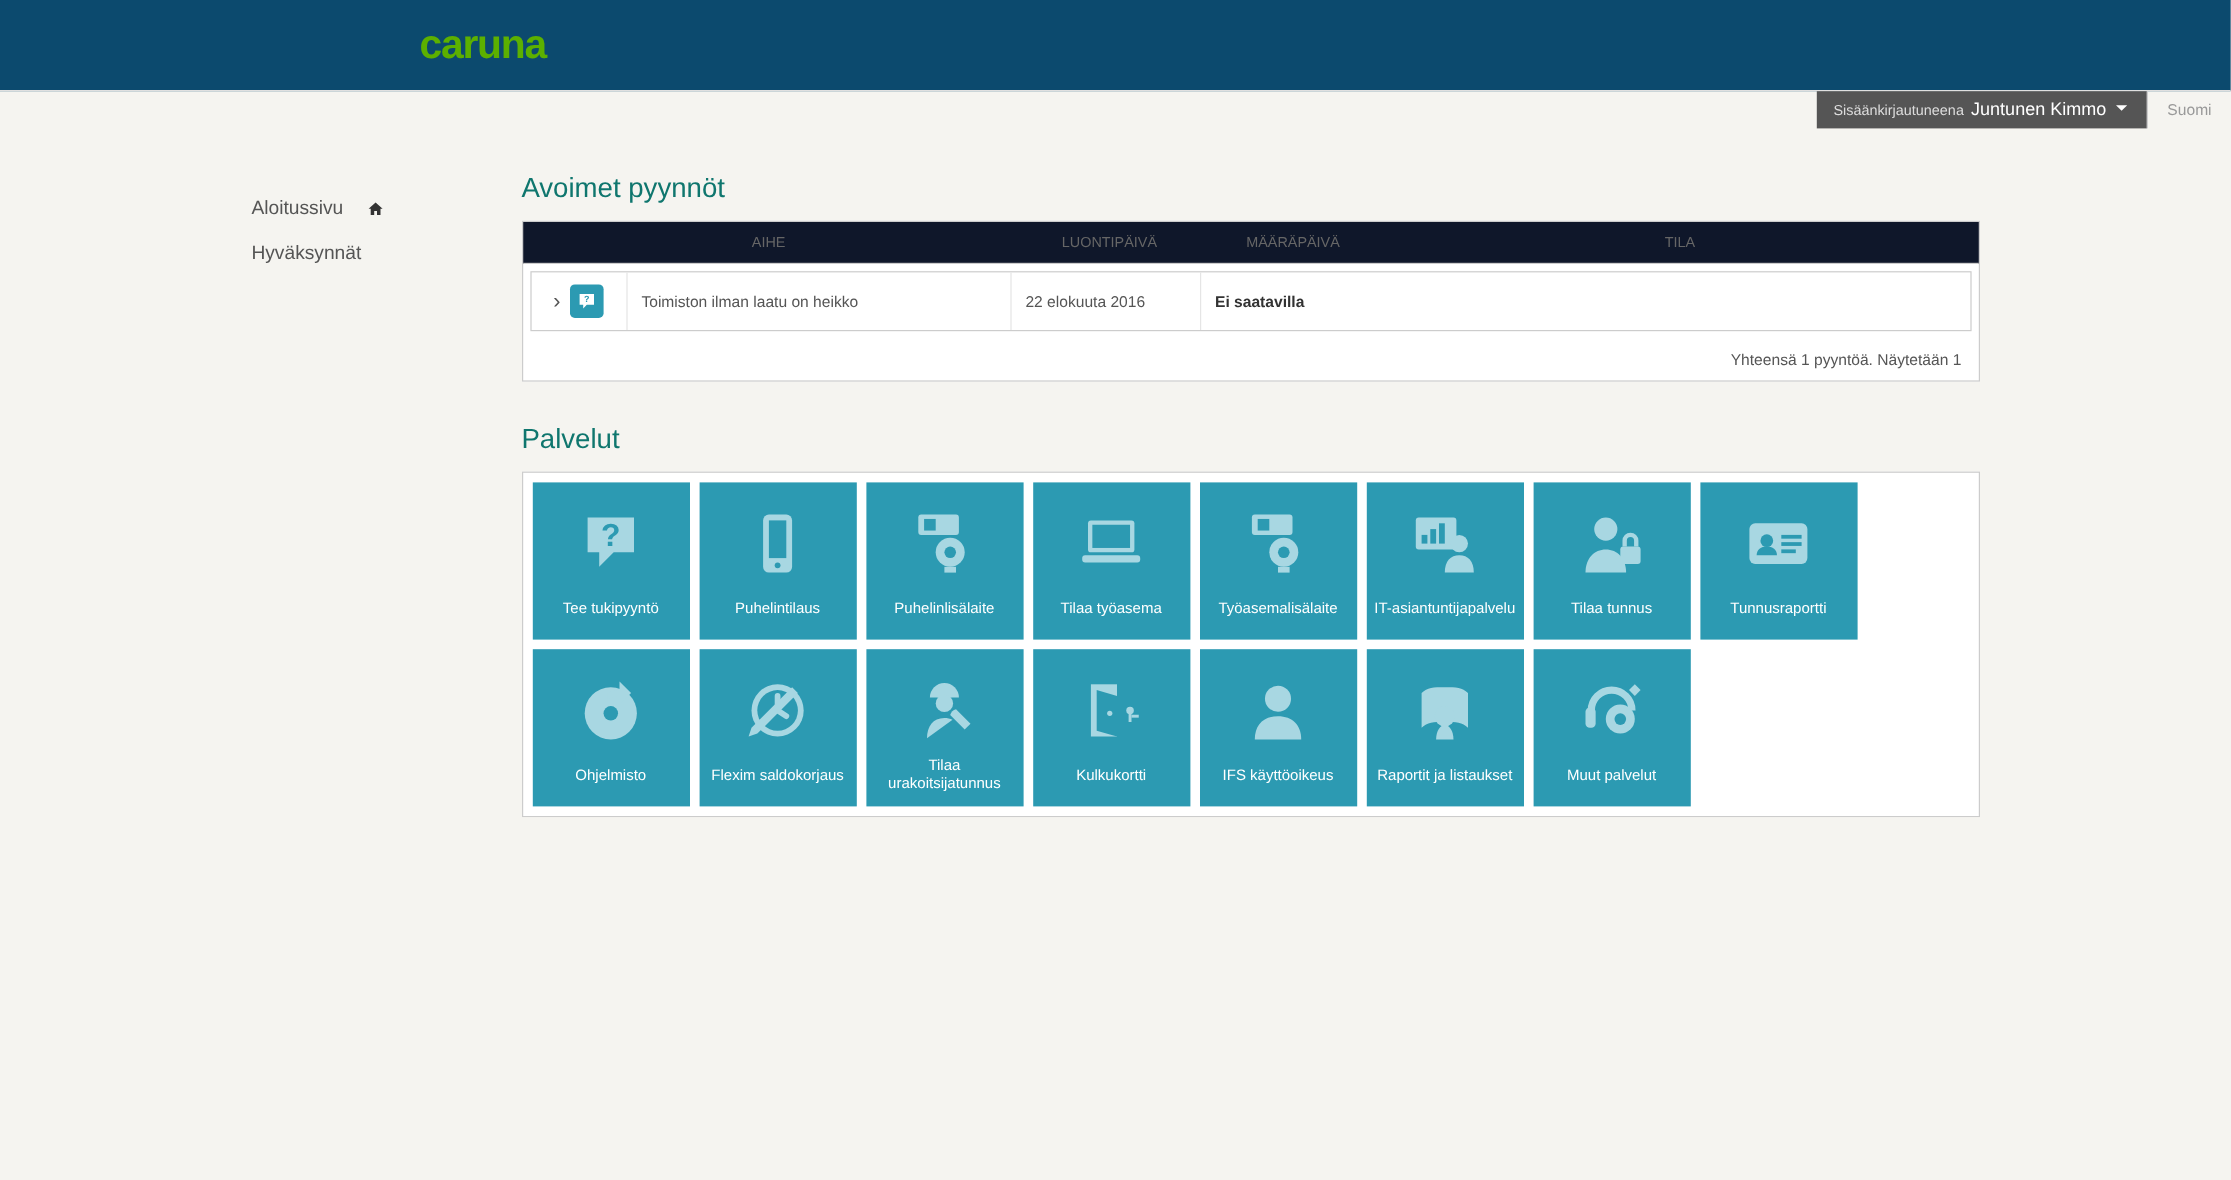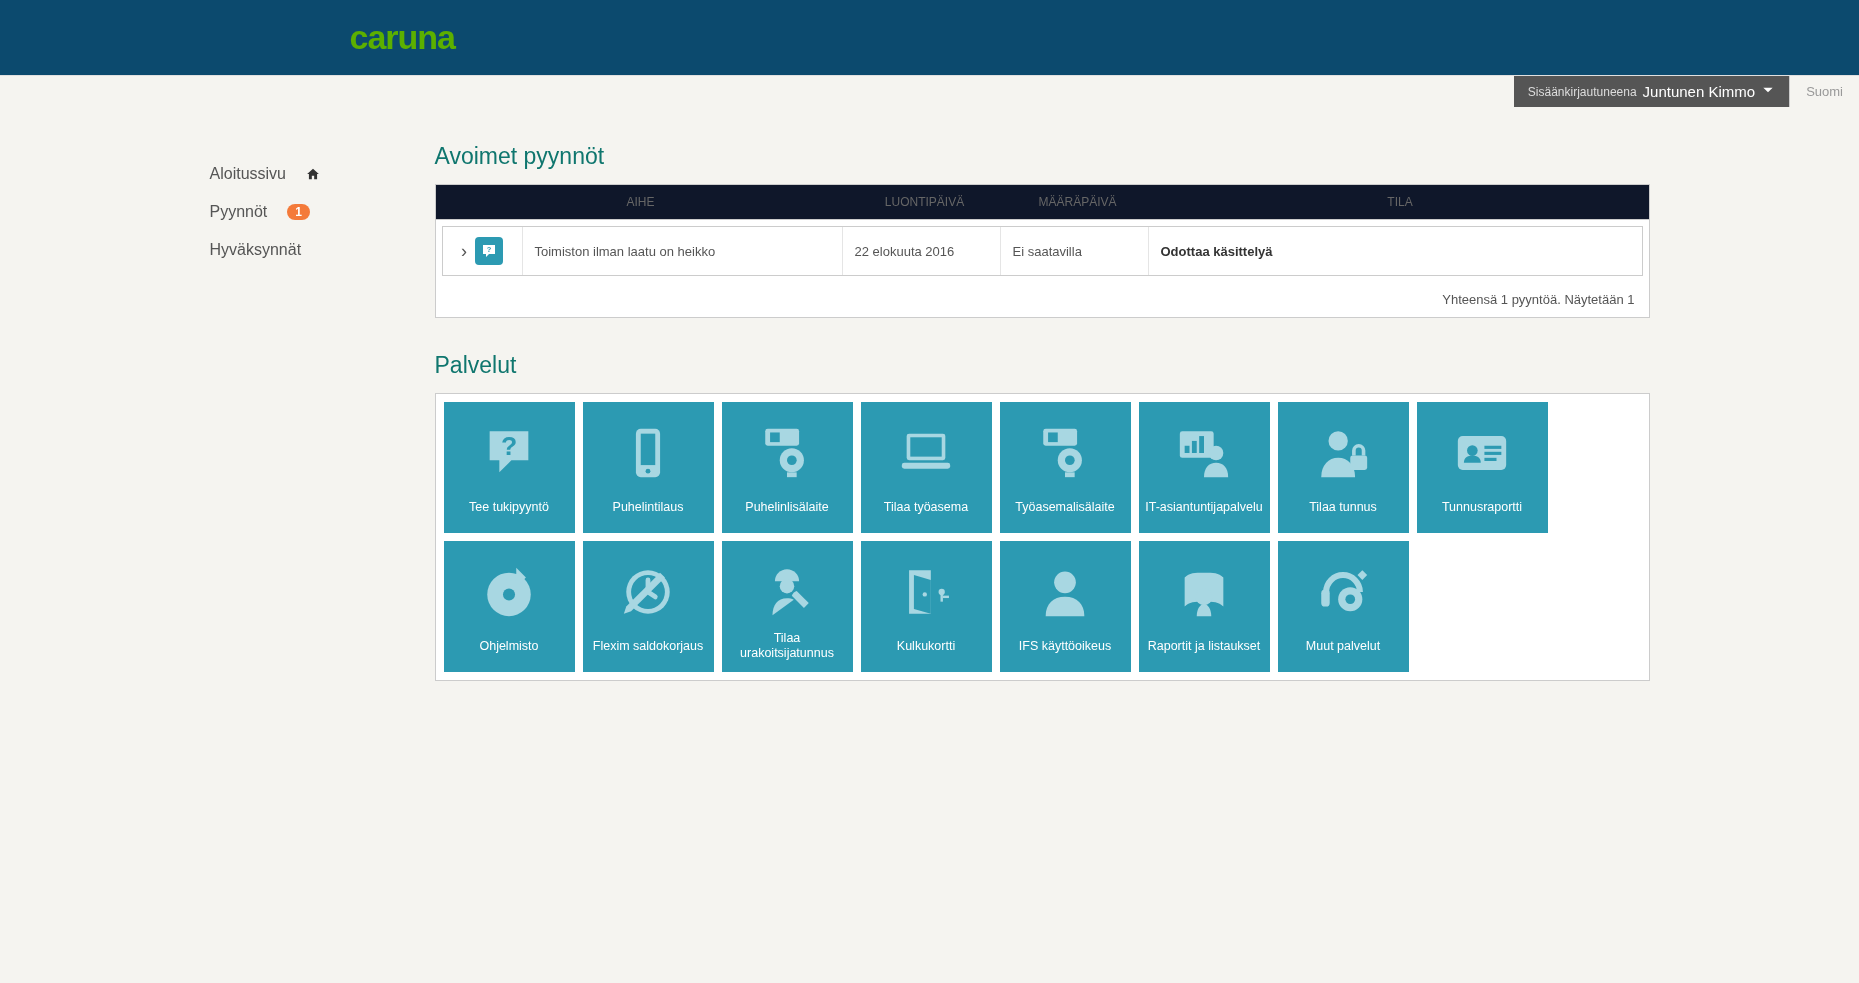--- a/index.html
+++ b/index.html
@@ -65,24 +65,20 @@
   <div class="sidebar">
     <div class="sidebar-item">
       <span>Aloitussivu</span>
       <span class="home-ico">
         <svg width="14" height="14" viewBox="0 0 24 24" fill="#333">
             <path d="M12 3l10 9h-3v9h-5v-6h-4v6H5v-9H2z"></path>
           </svg>
       </span>
     </div>
     <div class="sidebar-item">
-      <span>Pyynnöt</span>
-      <span class="badge">1</span>
-    </div>
-    <div class="sidebar-item">
       <span>Hyväksynnät</span>
     </div>
   </div>
 
   <div class="main">
     <h2>Avoimet pyynnöt</h2>
     <div class="requests-box">
       <div class="req-header">
         <div class="col-subj">AIHE</div>
         <div class="col-date">LUONTIPÄIVÄ</div>
@@ -95,21 +91,20 @@
           <span class="req-icon">
             <svg width="18" height="18" viewBox="0 0 24 24" fill="#fff">
                 <path d="M4 4h16v12H12l-4 4v-4H4z"></path>
                 <text x="12" y="13" font-size="10" text-anchor="middle" fill="#2c9ab2" font-weight="bold">?</text>
               </svg>
           </span>
         </div>
         <div class="subj-cell">Toimiston ilman laatu on heikko</div>
         <div class="col-date">22 elokuuta 2016</div>
         <div class="col-due">Ei saatavilla</div>
-        <div class="col-stat">Odottaa käsittelyä</div>
       </div>
       <div class="req-footer">Yhteensä 1 pyyntöä. Näytetään 1</div>
     </div>
 
     <h2>Palvelut</h2>
     <div class="tiles-box" id="tiles-box">
         <div class="tile">
           <div class="tile-icon">
             <svg width="58" height="58" viewBox="0 0 24 24">
               <path d="M4 3h16v12H13l-5 5v-5H4z"></path>

